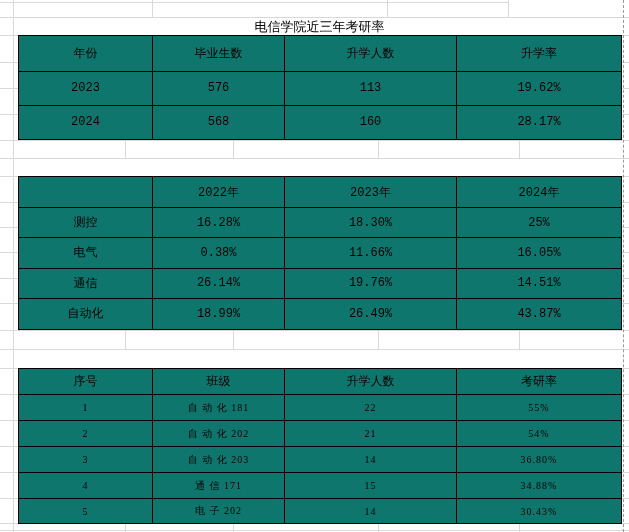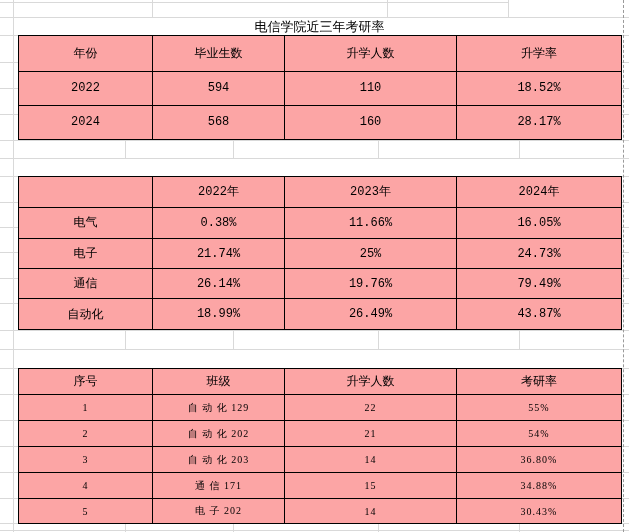--- a/index.html
+++ b/index.html
@@ -2,21 +2,21 @@
 <html><head>
 <meta charset="utf-8">
 <style>
   html,body{margin:0;padding:0;}
   .sheet{
     position:relative;width:629px;height:532px;background:#ffffff;overflow:hidden;
     font-family:"Liberation Mono","DejaVu Sans Mono",monospace;color:#000;
   }
   .gl{position:absolute;background:#d9d9d9;}
   .tbl{
-    position:absolute;border-collapse:collapse;table-layout:fixed;background:#fca5a5;
+    position:absolute;border-collapse:collapse;table-layout:fixed;background:#0f766e;
   }
   .tbl td{
     border:1px solid #000;text-align:center;vertical-align:middle;
     font-size:12px;padding:0;white-space:nowrap;overflow:hidden;
   }
   .tbl tr.sm td{
     font-family:"Liberation Serif","DejaVu Serif",serif;
     font-size:10px;letter-spacing:1px;
   }
   .title{
@@ -82,24 +82,24 @@
         <col style="width:165px">
       </colgroup>
     <tbody>
       <tr style="height:27px">
         <td>年份</td>
         <td>毕业生数</td>
         <td>升学人数</td>
         <td>升学率</td>
       </tr>
       <tr style="height:26px">
-        <td>2022</td>
-        <td>594</td>
-        <td>110</td>
-        <td>18.52%</td>
+        <td>2023</td>
+        <td>576</td>
+        <td>113</td>
+        <td>19.62%</td>
       </tr>
       <tr style="height:26px">
         <td>2024</td>
         <td>568</td>
         <td>160</td>
         <td>28.17%</td>
       </tr>
     </tbody>
   </table>
 
@@ -110,37 +110,37 @@
         <col style="width:172px">
         <col style="width:165px">
       </colgroup>
     <tbody>
       <tr style="height:26px">
         <td></td>
         <td>2022年</td>
         <td>2023年</td>
         <td>2024年</td>
       </tr>
+      <tr style="height:25px">
+        <td>测控</td>
+        <td>16.28%</td>
+        <td>18.30%</td>
+        <td>25%</td>
+      </tr>
       <tr style="height:26px">
         <td>电气</td>
         <td>0.38%</td>
         <td>11.66%</td>
         <td>16.05%</td>
       </tr>
-      <tr style="height:26px">
-        <td>电子</td>
-        <td>21.74%</td>
-        <td>25%</td>
-        <td>24.73%</td>
-      </tr>
       <tr style="height:25px">
         <td>通信</td>
         <td>26.14%</td>
         <td>19.76%</td>
-        <td>79.49%</td>
+        <td>14.51%</td>
       </tr>
       <tr style="height:26px">
         <td>自动化</td>
         <td>18.99%</td>
         <td>26.49%</td>
         <td>43.87%</td>
       </tr>
     </tbody>
   </table>
 
@@ -153,21 +153,21 @@
       </colgroup>
     <tbody>
       <tr style="height:26px">
         <td>序号</td>
         <td>班级</td>
         <td>升学人数</td>
         <td>考研率</td>
       </tr>
       <tr class="sm" style="height:26px">
         <td>1</td>
-        <td>自 动 化 129</td>
+        <td>自 动 化 181</td>
         <td>22</td>
         <td>55%</td>
       </tr>
       <tr class="sm" style="height:26px">
         <td>2</td>
         <td>自 动 化 202</td>
         <td>21</td>
         <td>54%</td>
       </tr>
       <tr class="sm" style="height:26px">

